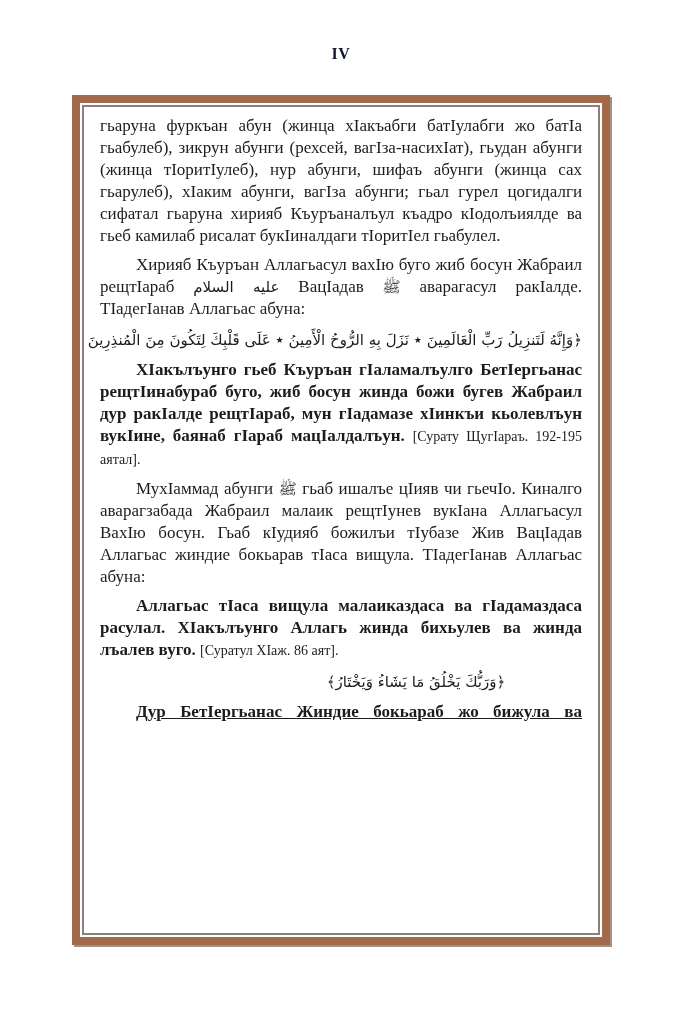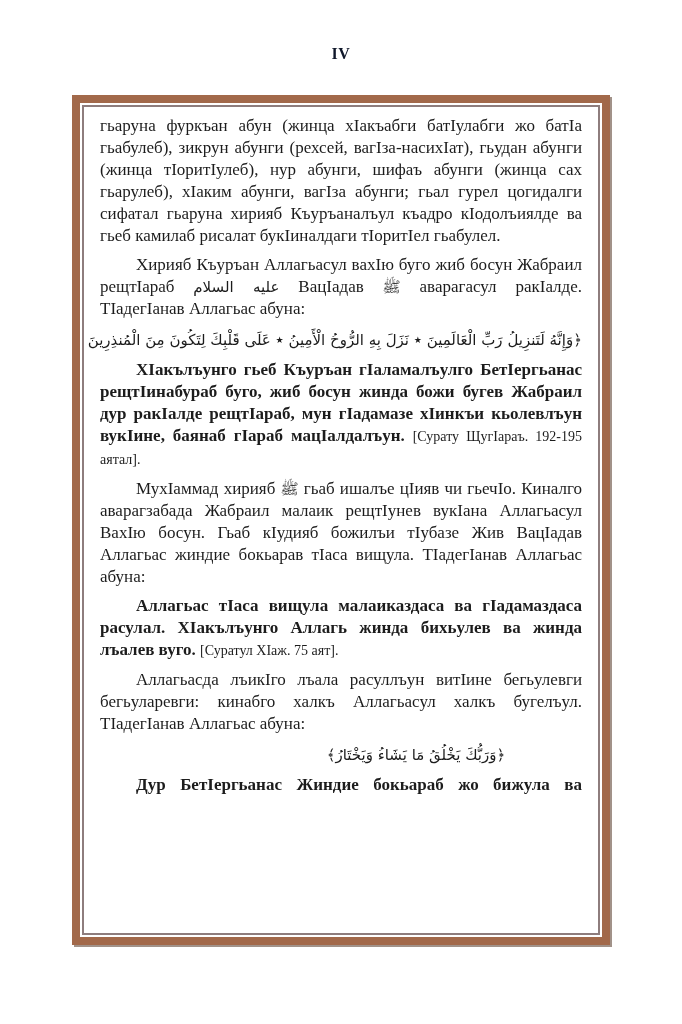--- a/index.html
+++ b/index.html
@@ -50,21 +50,21 @@
     direction: rtl;
     text-align: center;
     text-indent: 0;
     font-family: "DejaVu Sans", sans-serif;
     font-size: 13.5px;
     line-height: 24px;
     white-space: nowrap;
     margin-top: 8px;
   }
   .content p.verse.center-right { padding-left: 150px; }
-  .content p.translation:last-child { text-align-last: justify; }
+  .content p.translation:last-child { text-align-last: justify; text-decoration: underline; }
   .run-normal { font-weight: normal; }
   .run-bold   { font-weight: bold; margin-top: 35px; }
   .run-cite   { font-weight: normal; font-size: 14px; }
   .run-arabic {
     font-family: "DejaVu Sans", sans-serif;
     font-size: 15px;
     unicode-bidi: embed;
   }
 </style>
 </head>
@@ -73,21 +73,20 @@
 <div class="page">
   <div class="page-number">IV</div>
 
   <div class="frame">
     <div class="frame-inner">
       <div class="content">
           <p class="body"><span class="run-normal">гьаруна фуркъан абун (жинца хIакъабги батIулабги жо батIа гьабулеб), зикрун абунги (рехсей, вагIза-насихIат), гьудан абунги (жинца тIоритIулеб), нур абунги, шифаъ абунги (жинца сах гьарулеб), хIаким абунги, вагIза абунги; гьал гурел цогидалги сифатал гьаруна хирияб Къуръаналъул къадро кIодолъиялде ва гьеб камилаб рисалат букIиналдаги тIоритIел гьабулел.</span></p>
           <p class="body indent"><span class="run-normal">Хирияб Къуръан Аллагьасул вахIю буго жиб босун Жабраил рещтIараб </span><span class="run-arabic" dir="rtl">عليه السلام</span><span class="run-normal"> ВацIадав </span><span class="run-arabic" dir="rtl">ﷺ</span><span class="run-normal"> аварагасул ракIалде. ТIадегIанав Аллагьас абуна:</span></p>
           <p class="verse" dir="rtl"><span class="run-arabic">﴿وَإِنَّهُ لَتَنزِيلُ رَبِّ الْعَالَمِينَ ٭ نَزَلَ بِهِ الرُّوحُ الْأَمِينُ ٭ عَلَى قَلْبِكَ لِتَكُونَ مِنَ الْمُنذِرِينَ ٭ بِلِسَانٍ عَرَبِيٍّ مُبِينٍ﴾</span></p>
           <p class="translation indent"><span class="run-bold">ХIакълъунго гьеб Къуръан гIаламалъулго БетIергьанас рещтIинабураб буго, жиб босун жинда божи бугев Жабраил дур ракIалде рещтIараб, мун гIадамазе хIинкъи кьолевлъун вукIине, баянаб гIараб мацIалдалъун. </span><span class="run-cite">[Сурату ЩугIараъ. 192-195 аятал].</span></p>
-          <p class="body indent"><span class="run-normal">МухIаммад хирияб </span><span class="run-arabic" dir="rtl">ﷺ</span><span class="run-normal"> гьаб ишалъе цIияв чи гьечIо. Киналго аварагзабада Жабраил малаик рещтIунев вукIана Аллагьасул ВахIю босун. Гьаб кIудияб божилъи тIубазе Жив ВацIадав Аллагьас жиндие бокьарав тIаса вищула. ТIадегIанав Аллагьас абуна:</span></p>
-          <p class="translation indent"><span class="run-bold">Аллагьас тIаса вищула малаиказдаса ва гIадамаздаса расулал. ХIакълъунго Аллагь жинда бихьулев ва жинда лъалев вуго. </span><span class="run-cite">[Суратул ХIаж. 75 аят].</span></p>
-          <p class="body indent"><span class="run-normal">Аллагьасда лъикIго лъала расуллъун витIине бегьулевги бегьуларевги: кинабго халкъ Аллагьасул халкъ бугелъул. ТIадегIанав Аллагьас абуна:</span></p>
+          <p class="body indent"><span class="run-normal">МухIаммад абунги </span><span class="run-arabic" dir="rtl">ﷺ</span><span class="run-normal"> гьаб ишалъе цIияв чи гьечIо. Киналго аварагзабада Жабраил малаик рещтIунев вукIана Аллагьасул ВахIю босун. Гьаб кIудияб божилъи тIубазе Жив ВацIадав Аллагьас жиндие бокьарав тIаса вищула. ТIадегIанав Аллагьас абуна:</span></p>
+          <p class="translation indent"><span class="run-bold">Аллагьас тIаса вищула малаиказдаса ва гIадамаздаса расулал. ХIакълъунго Аллагь жинда бихьулев ва жинда лъалев вуго. </span><span class="run-cite">[Суратул ХIаж. 86 аят].</span></p>
           <p class="verse center-right" dir="rtl"><span class="run-arabic">﴿وَرَبُّكَ يَخْلُقُ مَا يَشَاءُ وَيَخْتَارُ﴾</span></p>
           <p class="translation indent"><span class="run-bold">Дур БетIергьанас Жиндие бокьараб жо бижула ва</span></p>
         </div>
     </div>
   </div>
 </div>
 
 </body></html>

